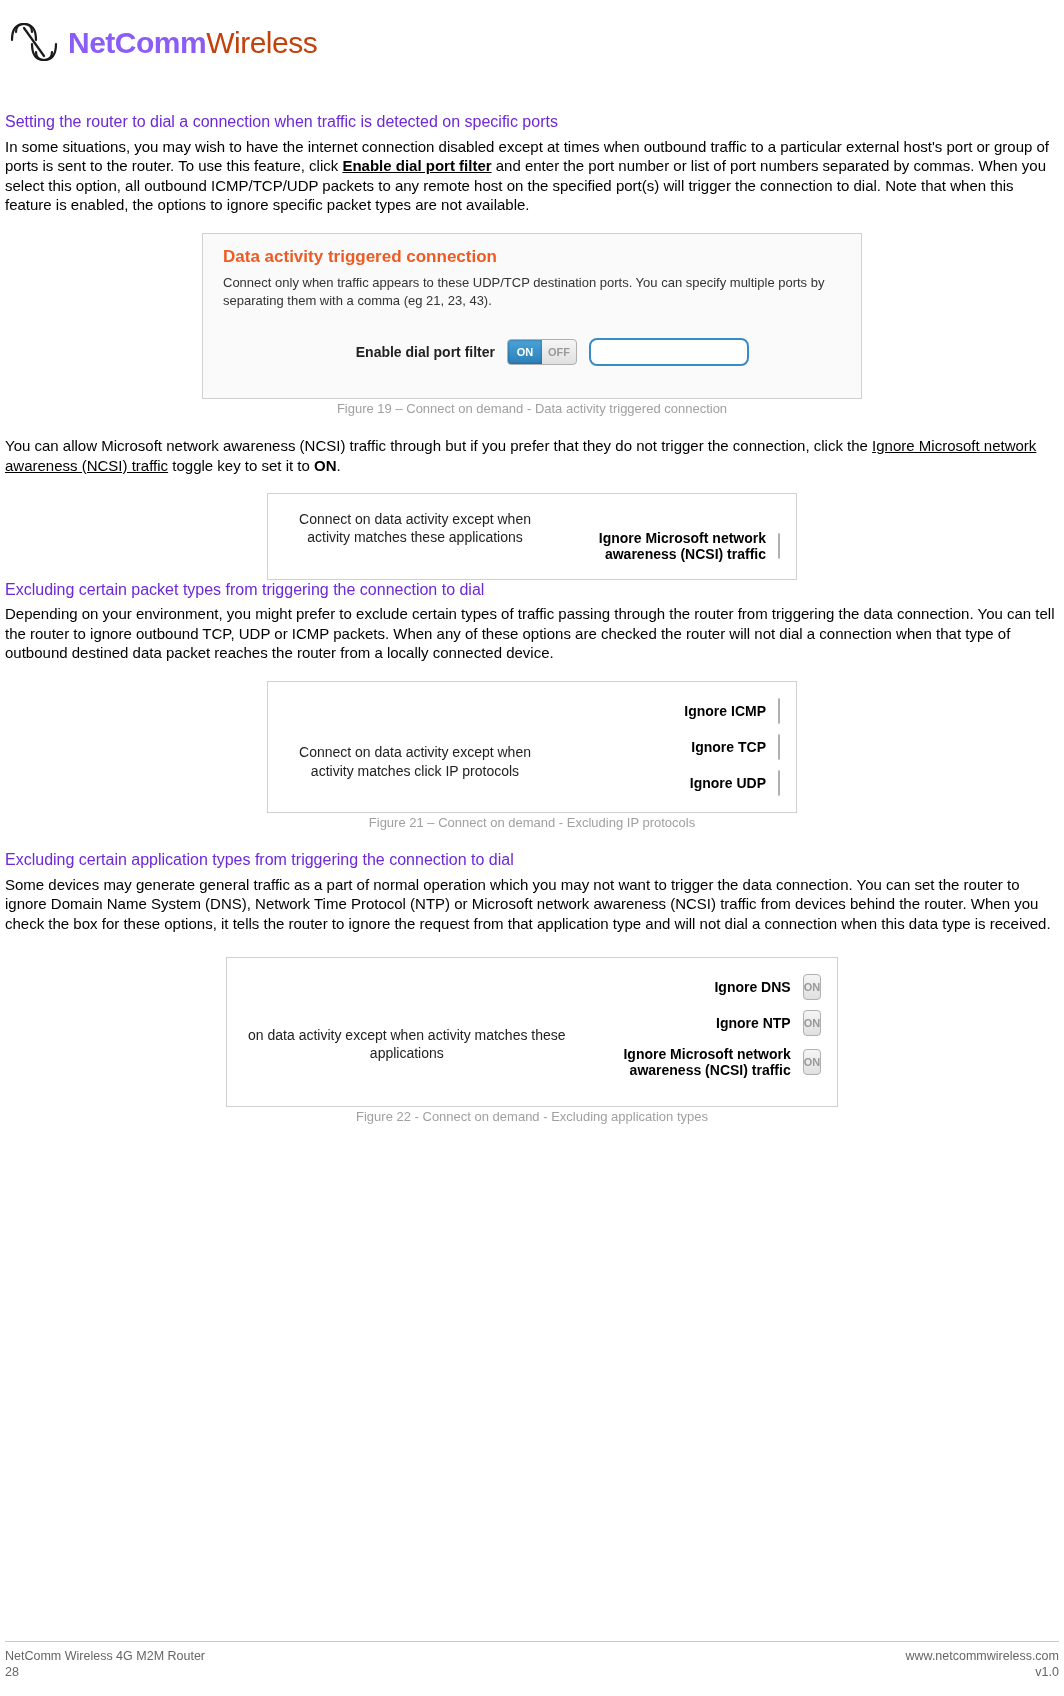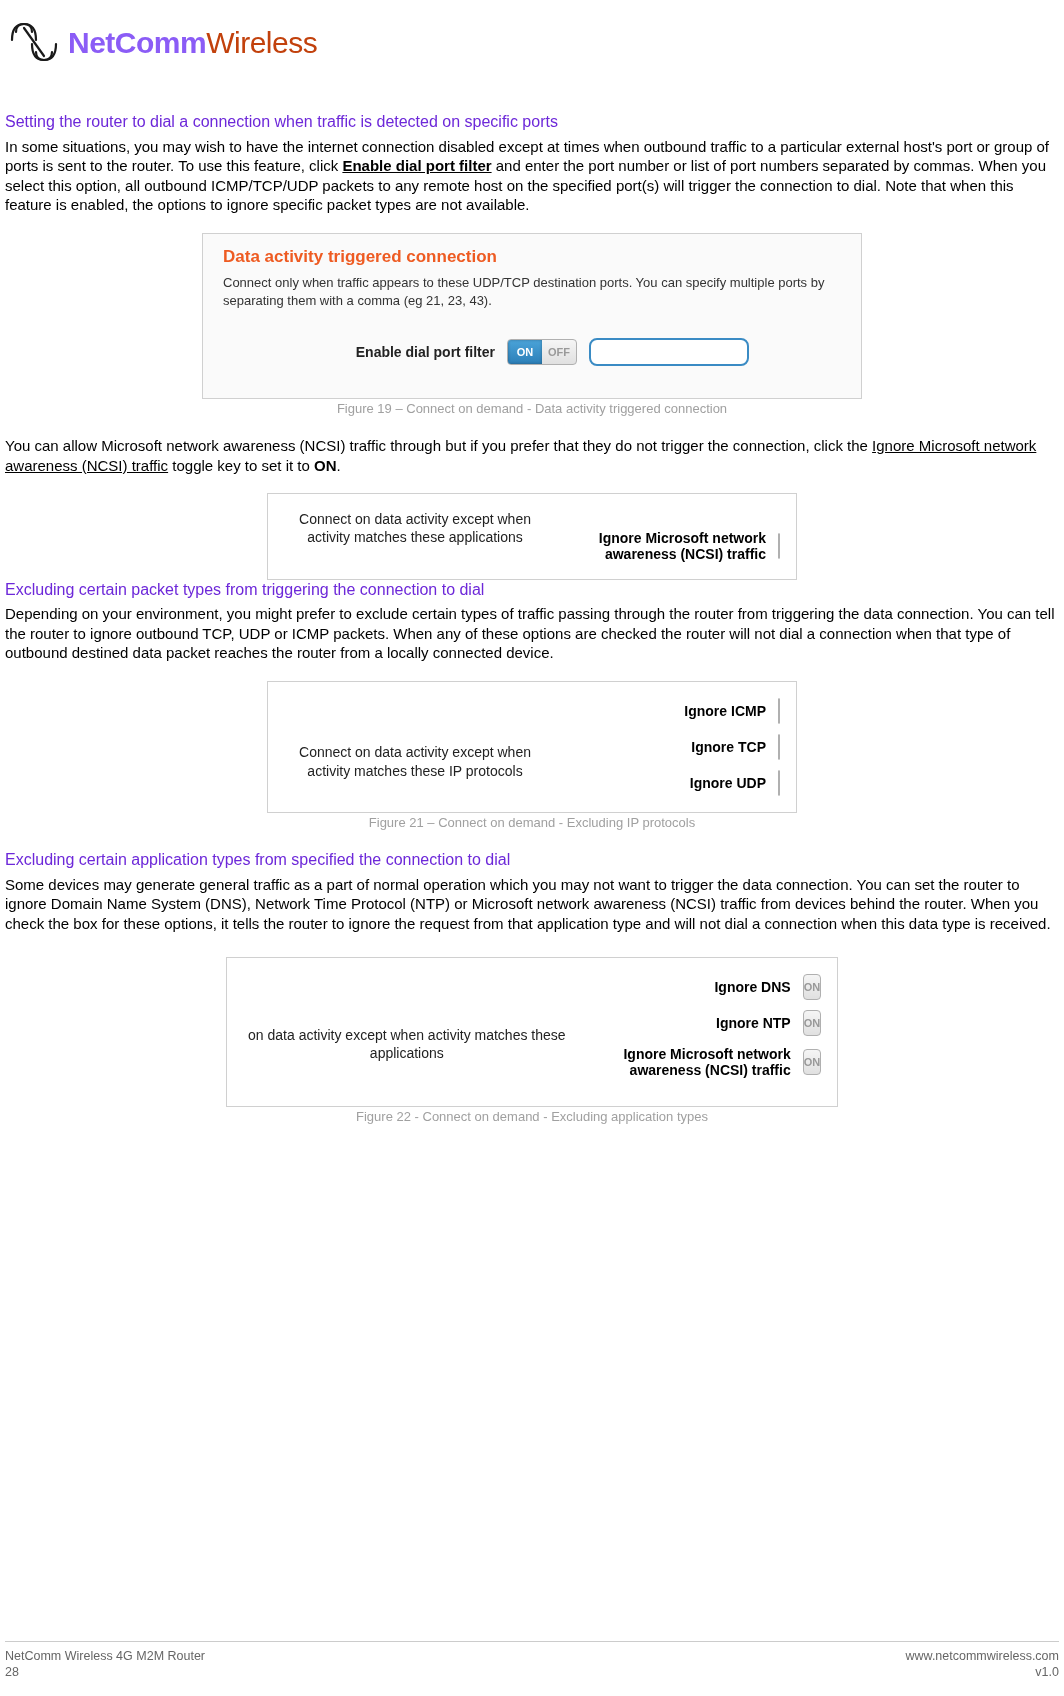--- a/index.html
+++ b/index.html
@@ -219,42 +219,42 @@
         <span class="on">ON</span>
           <span class="off">OFF</span>
       </span>
     </div>
   </div>
 
   <h3 class="section-heading">Excluding certain packet types from triggering the connection to dial</h3>
   <p class="body-text">Depending on your environment, you might prefer to exclude certain types of traffic passing through the router from triggering the data connection. You can tell the router to ignore outbound TCP, UDP or ICMP packets. When any of these options are checked the router will not dial a connection when that type of outbound destined data packet reaches the router from a locally connected device.</p>
 
   <div class="fig-panel fig-21 fig-centered">
-    <div class="fig-21-hdr">Connect on data activity except when activity matches these IP protocols</div>
+    <div class="fig-21-hdr">Connect on data activity except when activity matches click IP protocols</div>
     <div class="row-grid">
       <div class="cell-label">Ignore ICMP</div>
       <span class="toggle state-off">
         <span class="on">ON</span>
           <span class="off">OFF</span>
       </span>
       <div class="cell-label">Ignore TCP</div>
       <span class="toggle state-off">
         <span class="on">ON</span>
           <span class="off">OFF</span>
       </span>
       <div class="cell-label">Ignore UDP</div>
       <span class="toggle state-off">
         <span class="on">ON</span>
           <span class="off">OFF</span>
       </span>
     </div>
   </div>
   <div class="caption">Figure 21 – Connect on demand - Excluding IP protocols</div>
 
-  <h3 class="section-heading">Excluding certain application types from specified the connection to dial</h3>
+  <h3 class="section-heading">Excluding certain application types from triggering the connection to dial</h3>
   <p class="body-text">Some devices may generate general traffic as a part of normal operation which you may not want to trigger the data connection. You can set the router to ignore Domain Name System (DNS), Network Time Protocol (NTP) or Microsoft network awareness (NCSI) traffic from devices behind the router. When you check the box for these options, it tells the router to ignore the request from that application type and will not dial a connection when this data type is received.</p>
 
   <div class="fig-panel fig-22 fig-centered" style="margin-top:24px;">
     <div class="fig-22-hdr">on data activity except when activity matches these applications</div>
     <div class="row-grid">
       <div class="cell-label">Ignore DNS</div>
       <span class="toggle state-off">
         <span class="on">ON</span>
           <span class="off">OFF</span>
       </span>

